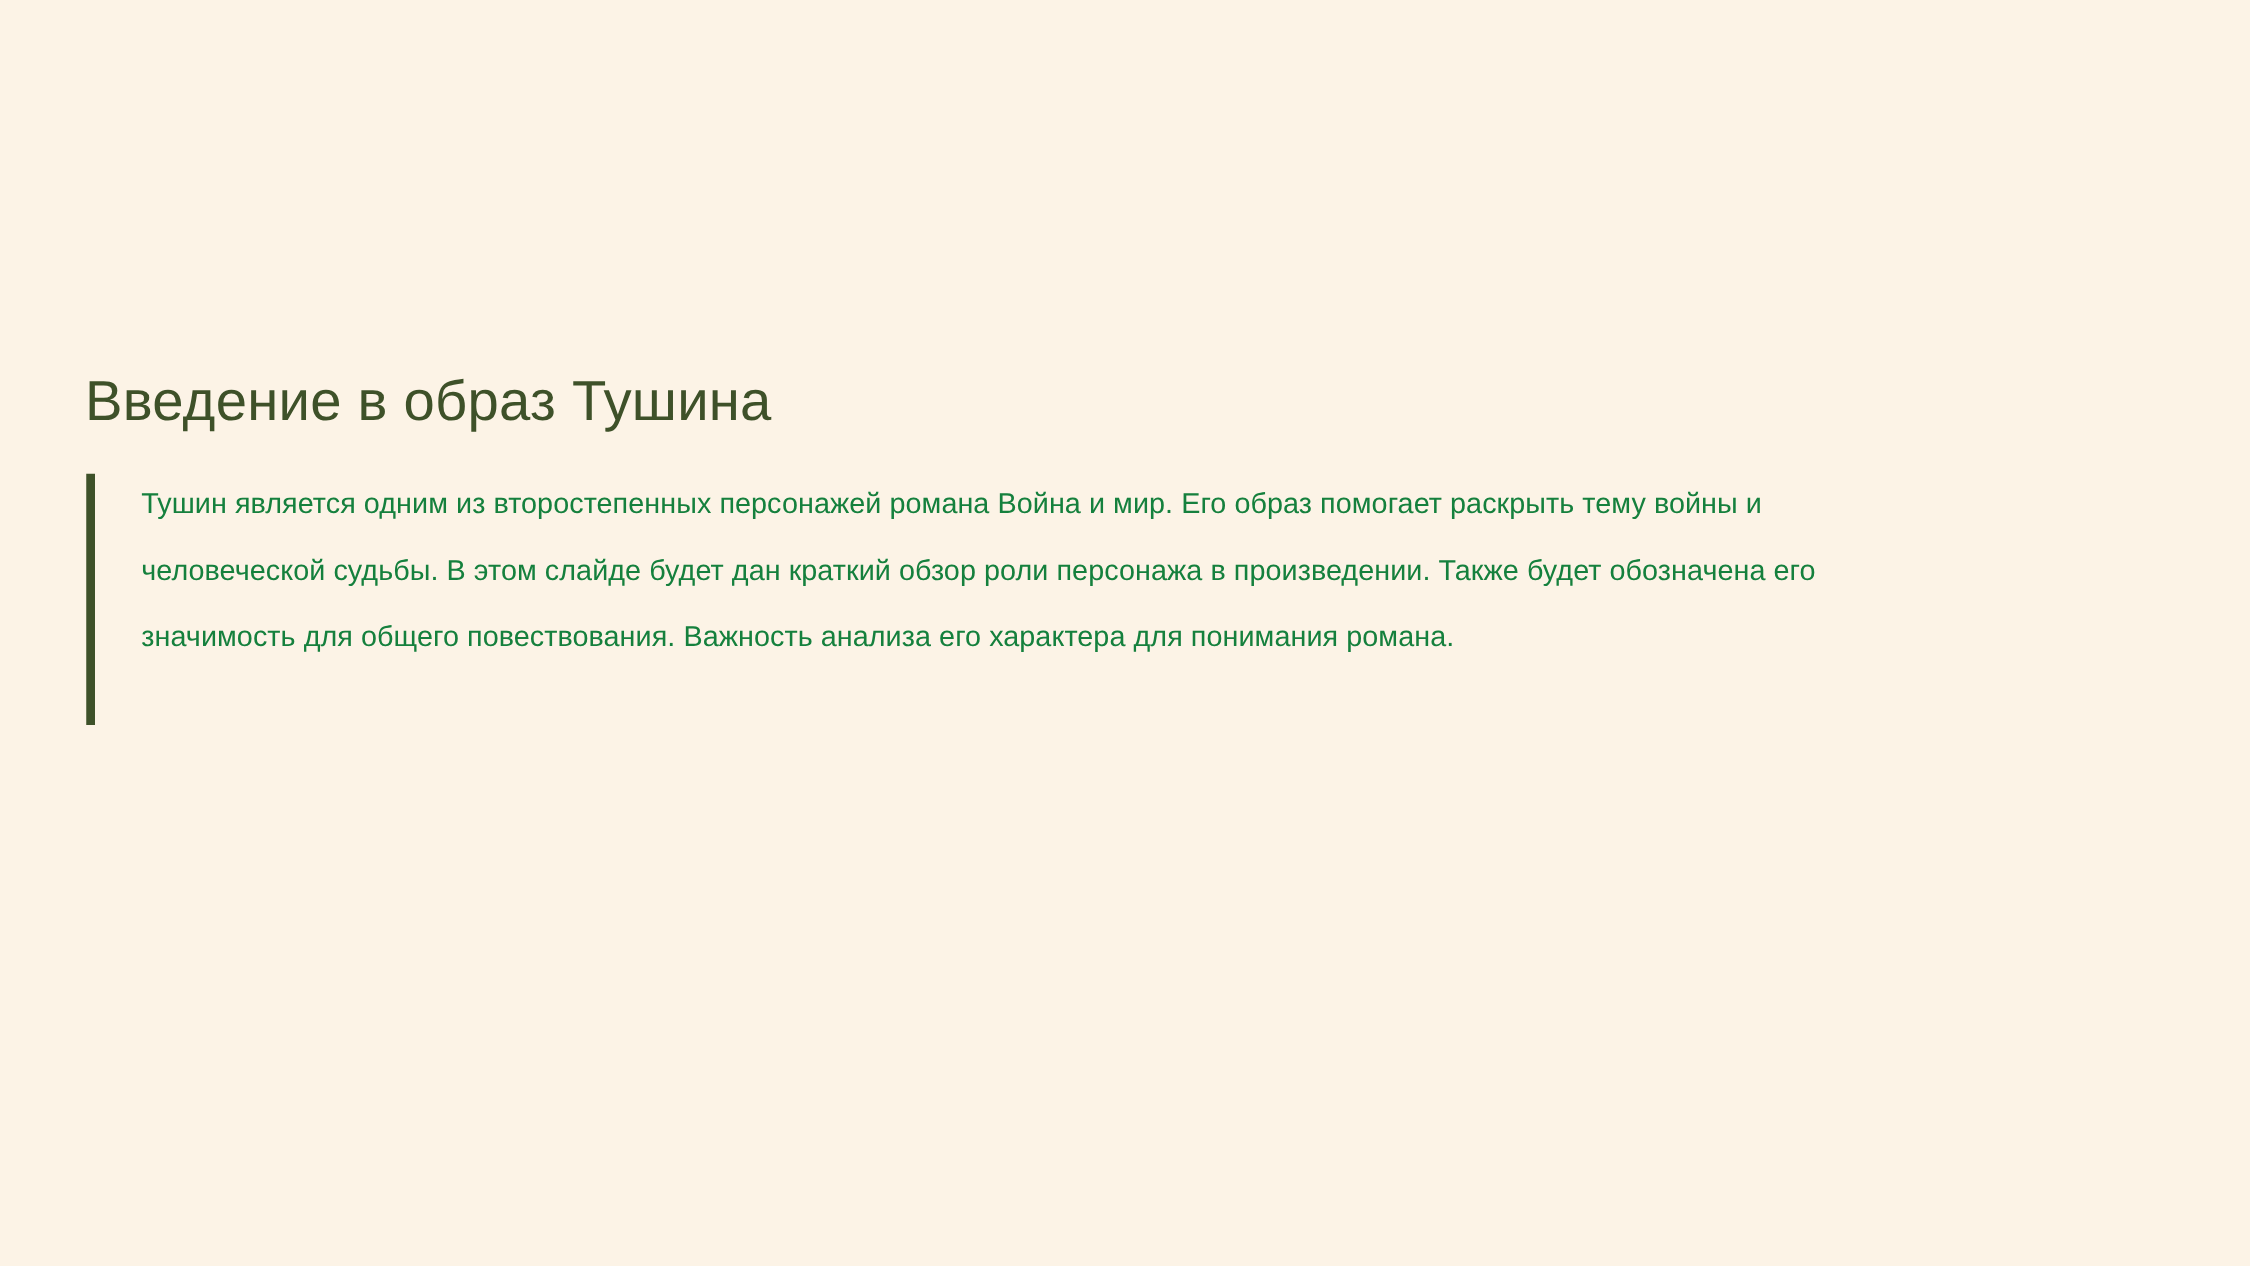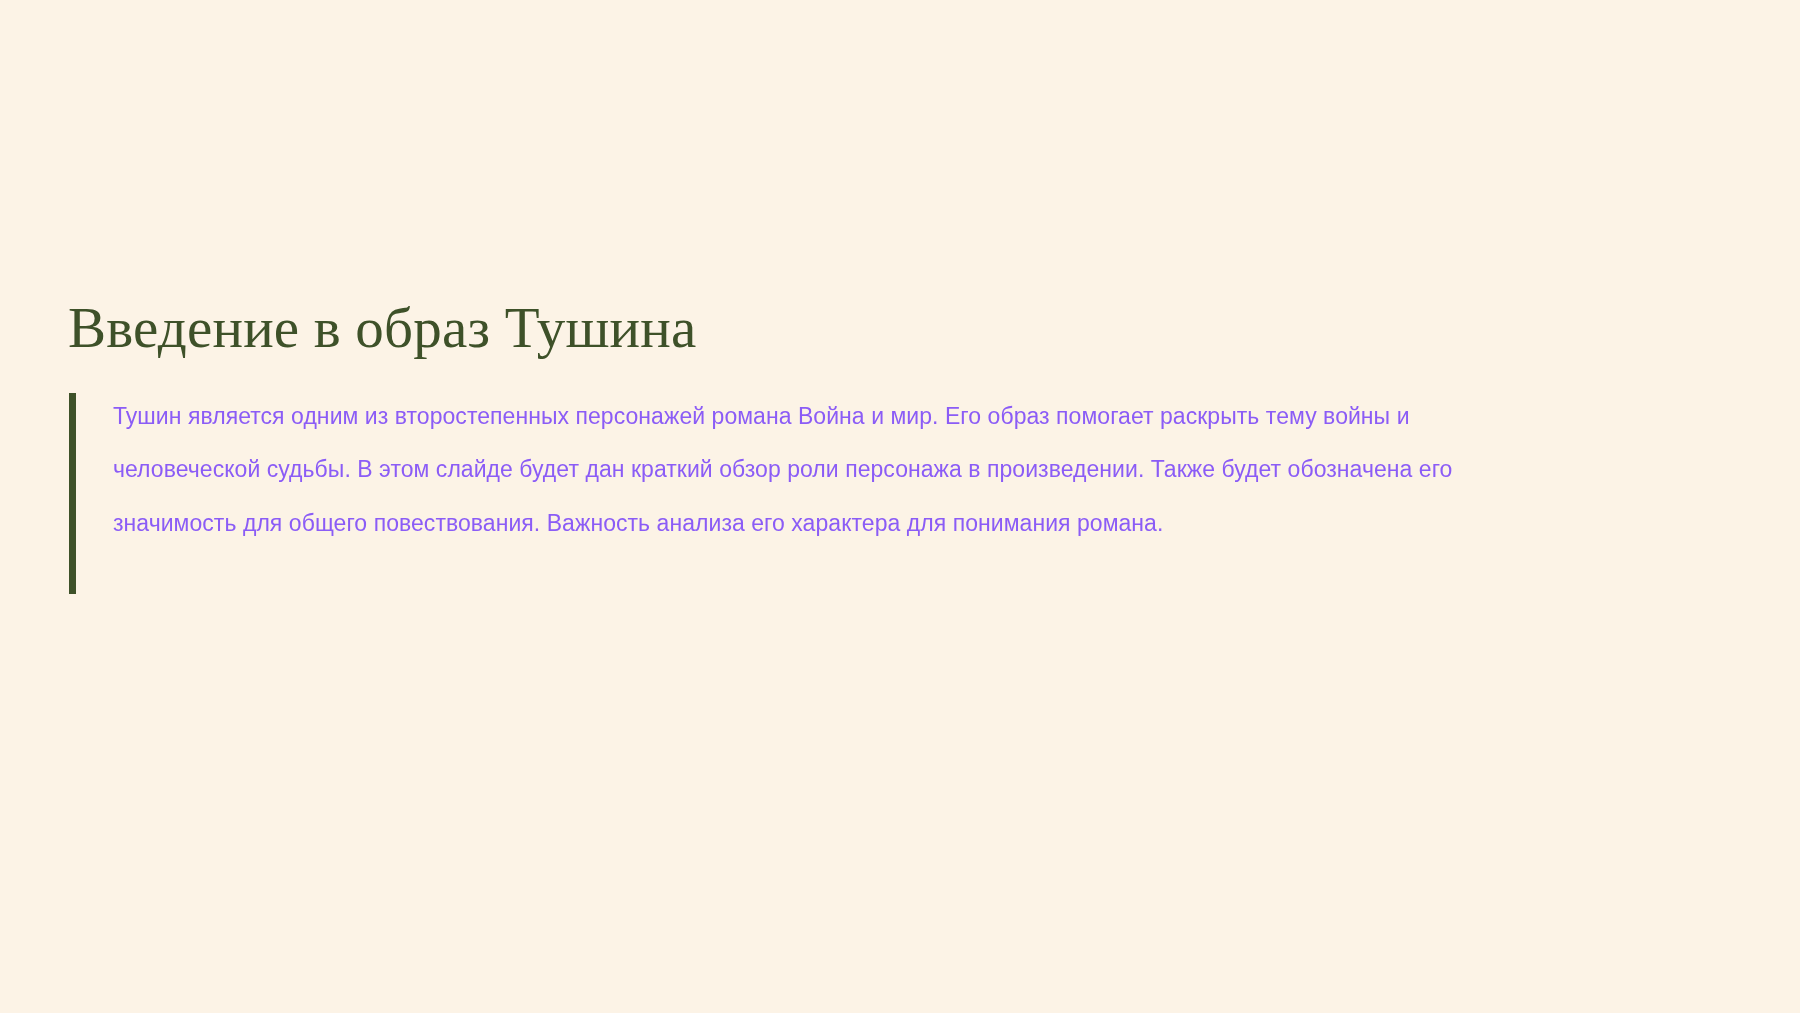--- a/index.html
+++ b/index.html
@@ -23,22 +23,22 @@
   }
 
   .slide-content {
     position: absolute;
     left: 68px;
     top: 296px;
     width: 1500px;
   }
 
   .slide-title {
-    font-family: Liberation Serif, serif;
-    font-size: 57px;
+    font-family: Liberation Sans, sans-serif;
+    font-size: 45px;
     line-height: 1.12;
     font-weight: 400;
     color: #3e5129;
     letter-spacing: 0.2px;
     margin: 0 0 30px 0;
     white-space: nowrap;
   }
 
   .body-block {
     position: relative;
@@ -53,21 +53,21 @@
     height: 201px;
     background: #3e5129;
   }
 
   .body-text {
     margin: 0;
     font-family: "Liberation Sans", "DejaVu Sans", sans-serif;
     font-size: 23px;
     line-height: 53.5px;
     font-weight: 400;
-    color: #8b5cf6;
+    color: #15803d;
     max-width: 1395px;
     letter-spacing: 0.05px;
     text-align: left;
   }
 </style>
 </head>
 <body>
 
 <div class="slide">
 

